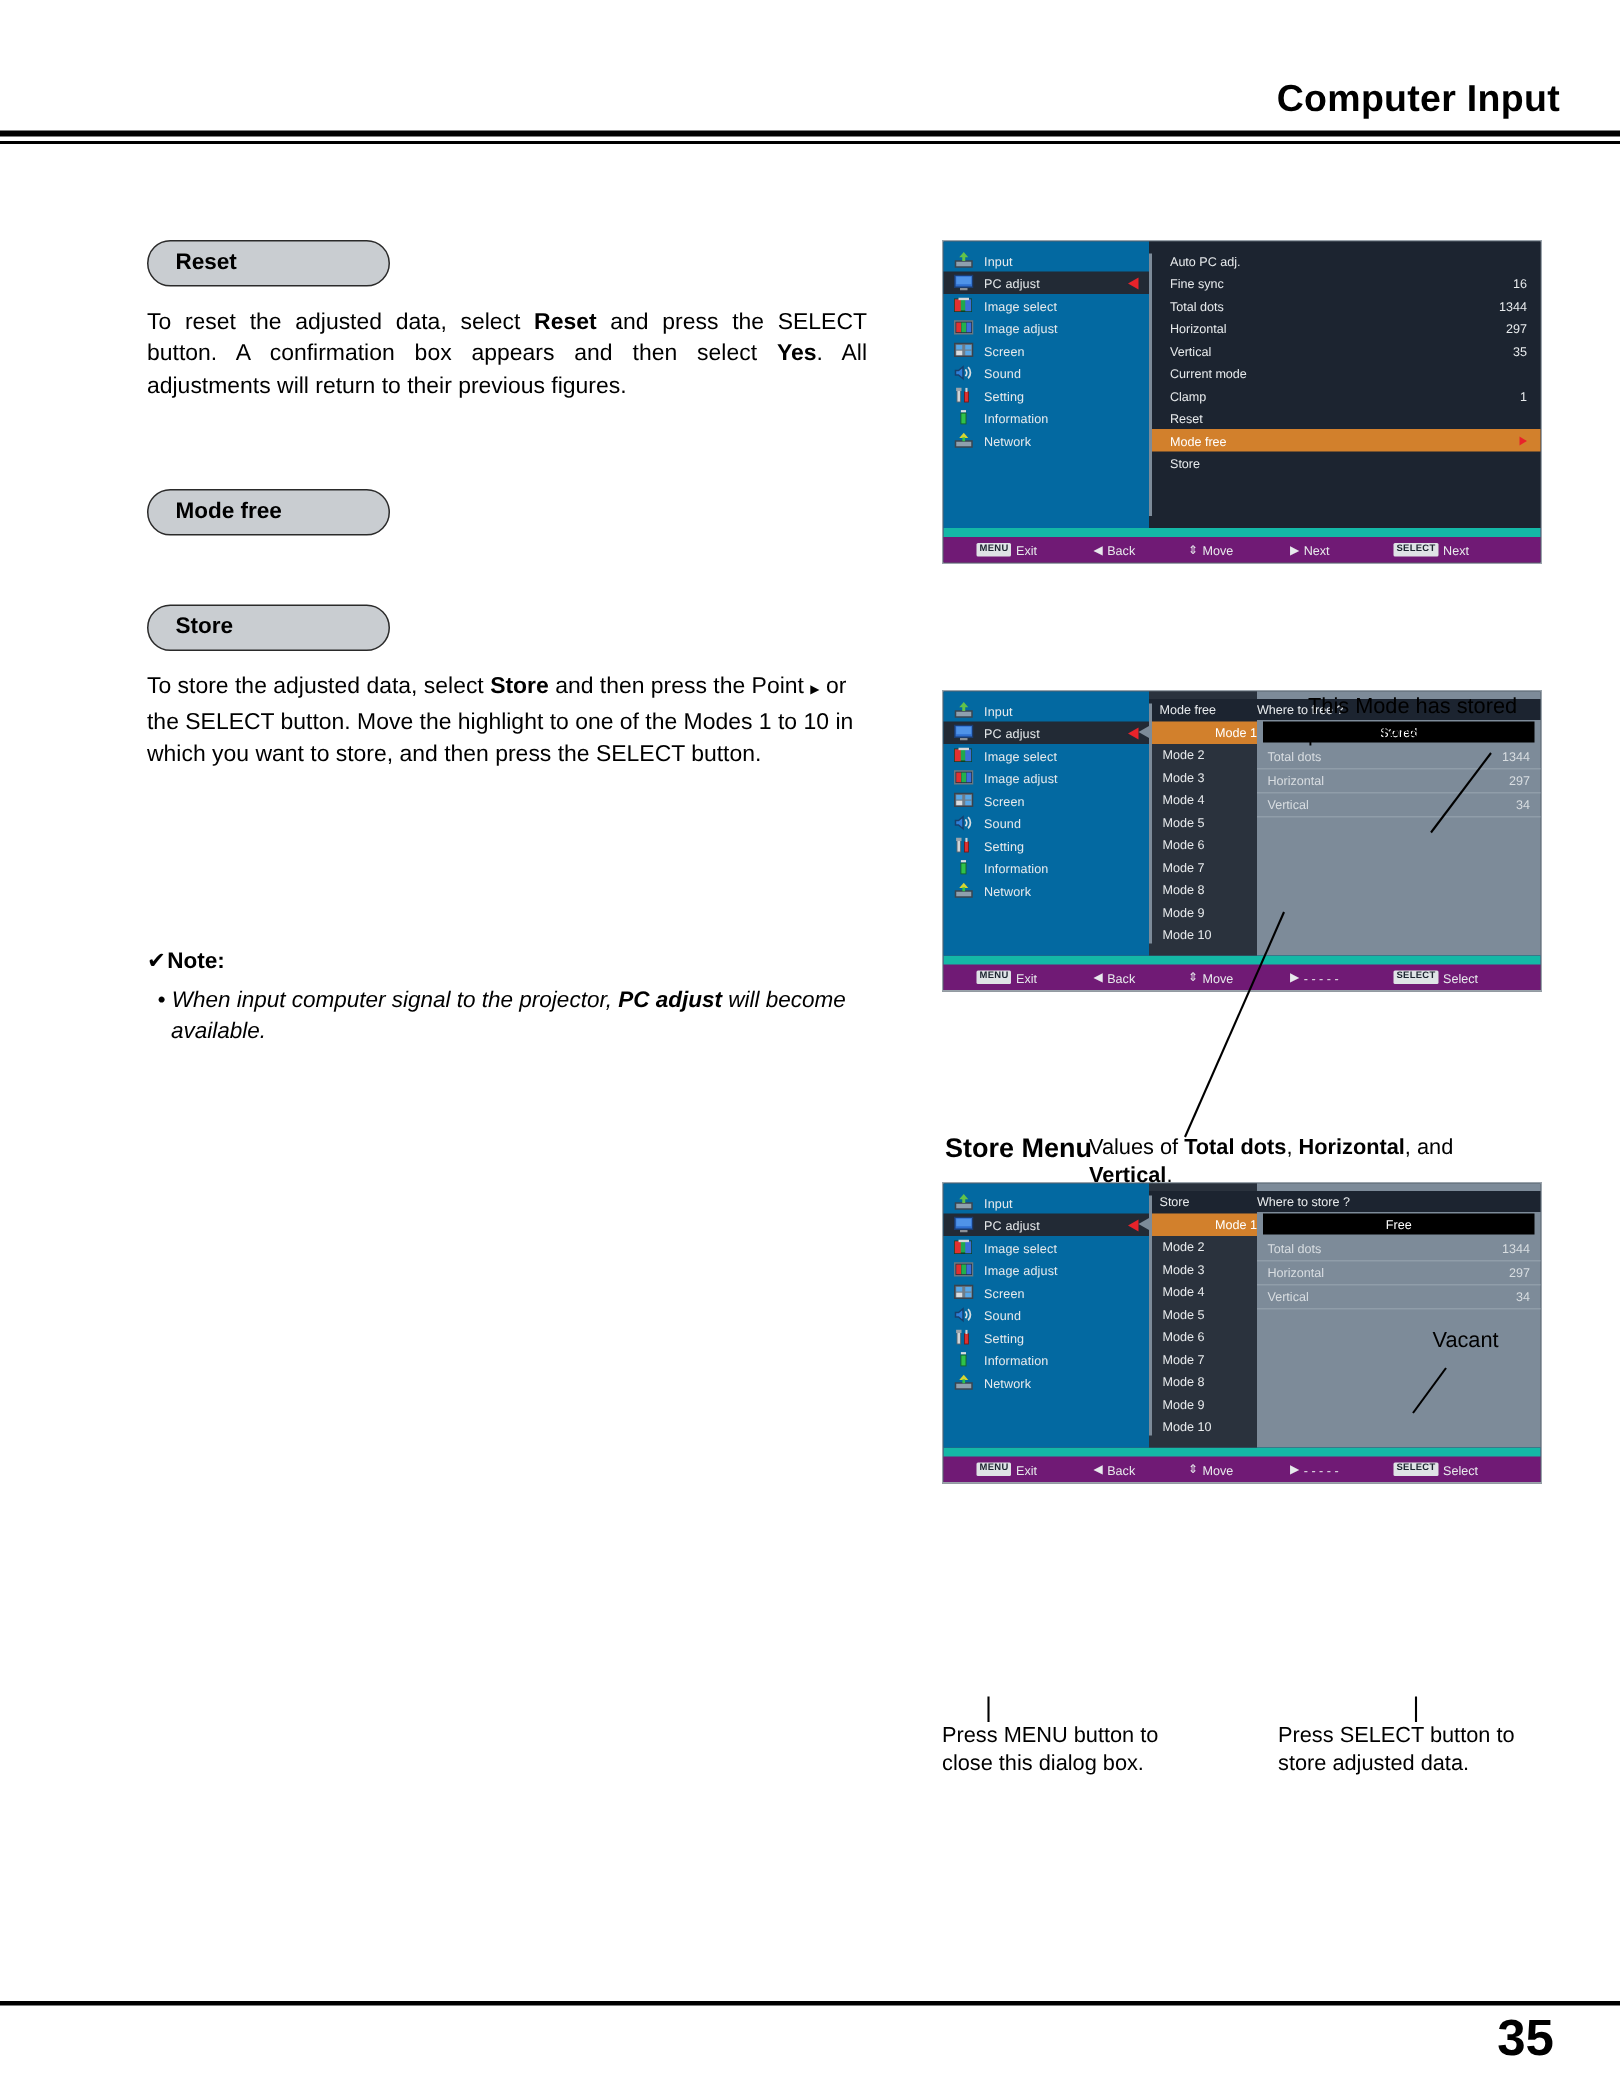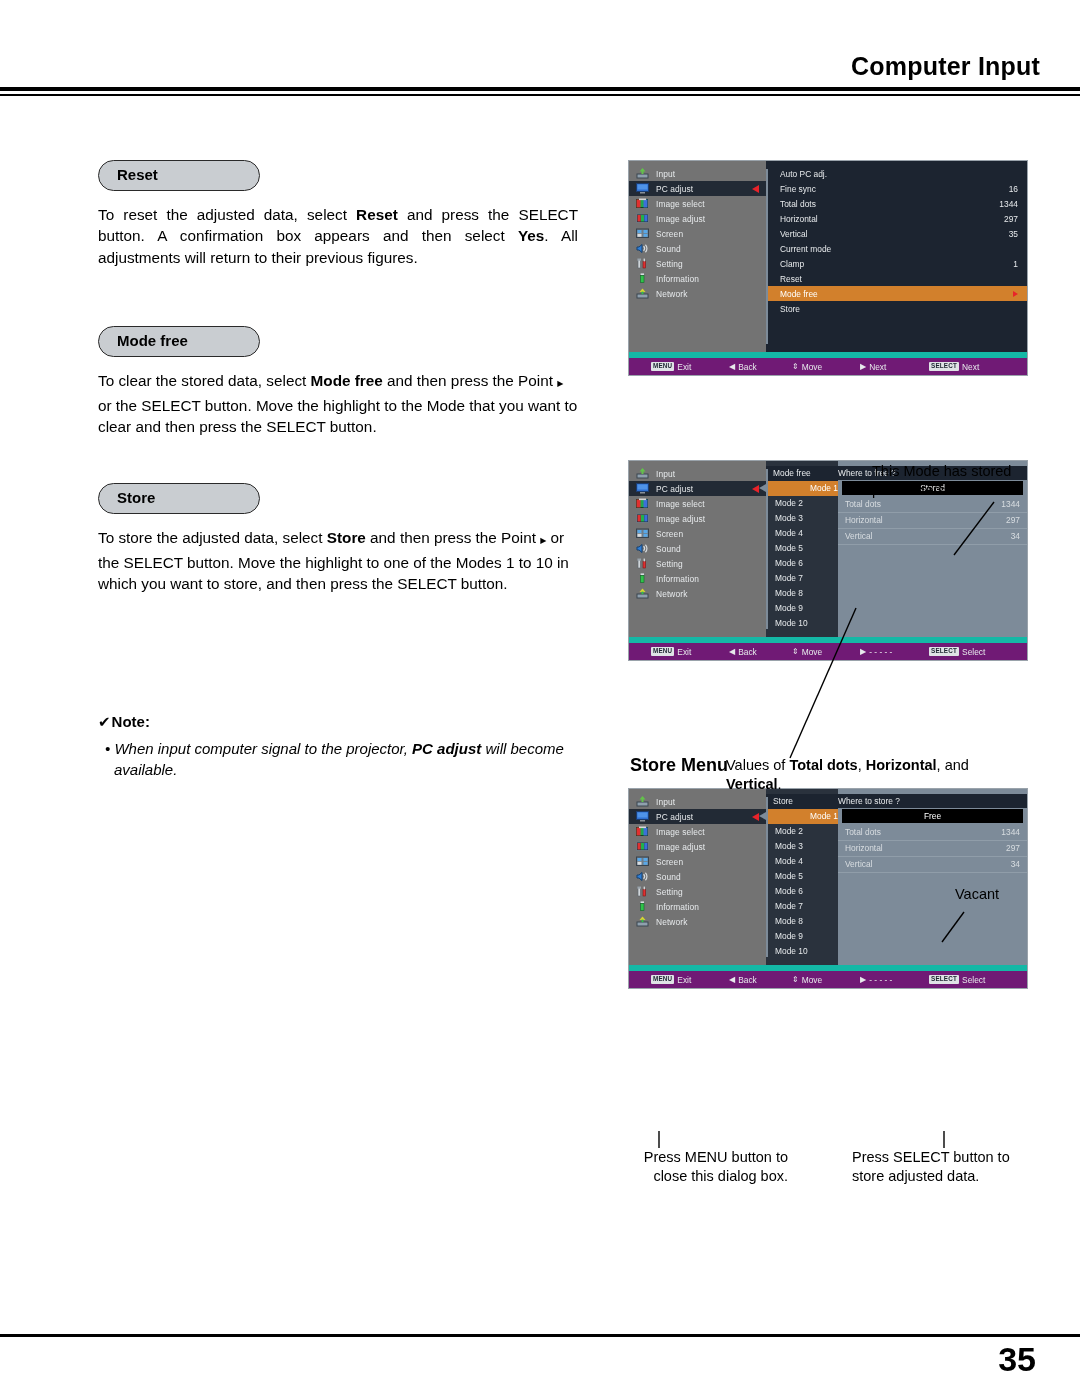--- a/index.html
+++ b/index.html
@@ -134,21 +134,21 @@
     border: 1px solid #9aa3ab;
     box-sizing: border-box;
     font-size: 8.4px;
     color: #e7eaec;
     user-select: none;
   }
   .osd-body { display: flex; position: relative; }
 
   .osd-left {
     width: 137px;
-    background: #737373;
+    background: #0369a1;
     padding: 5px 0 6px 0;
     box-sizing: border-box;
     position: relative;
     z-index: 2;
   }
   .osd-row {
     display: flex;
     align-items: center;
     height: 15px;
     padding-left: 7px;
@@ -344,21 +344,20 @@
 </div>
 
 <div class="left-col">
 
   <div class="pill">Reset</div>
   <p class="body-par"><span>To reset the adjusted data, select </span><b>Reset</b><span> and press the SELECT button. A confirmation box appears and then select </span><b>Yes</b><span>. All adjustments will return to their previous figures.</span></p>
 
   <div class="spacer-lg"></div>
 
   <div class="pill">Mode free</div>
-  <p class="body-par nojust"><span>To clear the stored data, select </span><b>Mode free</b><span> and then press the Point </span><span class="gl">▶</span><span> or the SELECT button. Move the highlight to the Mode that you want to clear and then press the SELECT button.</span></p>
 
   <div class="spacer-md"></div>
 
   <div class="pill">Store</div>
   <p class="body-par nojust"><span>To store the adjusted data, select </span><b>Store</b><span> and then press the Point </span><span class="gl">▶</span><span> or the SELECT button. Move the highlight to one of the Modes 1 to 10 in which you want to store, and then press the SELECT button.</span></p>
 
   <div class="note-block">
     <div class="note-head"><span class="check">✔</span><span>Note:</span></div>
     <div class="note-item"><span>•</span><span> When input computer signal to the projector, </span><b>PC adjust</b><span> will become available.</span></div>
   </div>
@@ -818,21 +817,21 @@
   <svg width="40" height="40">
       <line x1="32" y1="2" x2="10" y2="32" stroke="#000" stroke-width="1.4"></line>
     </svg>
 </div>
 
 <div class="leader" style="left:657px; top:1131px;">
   <svg width="6" height="18">
       <line x1="2" y1="0" x2="2" y2="17" stroke="#000" stroke-width="1.4"></line>
     </svg>
 </div>
-<div class="callout" style="left:628px; top:1148px; width:160px;text-align:right;">Press MENU button to close this dialog box.</div>
+<div class="callout" style="left:628px; top:1148px; width:160px;">Press MENU button to close this dialog box.</div>
 
 <div class="leader" style="left:942px; top:1131px;">
   <svg width="6" height="18">
       <line x1="2" y1="0" x2="2" y2="17" stroke="#000" stroke-width="1.4"></line>
     </svg>
 </div>
 <div class="callout" style="left:852px; top:1148px; width:190px;">Press SELECT button to store adjusted data.</div>
 
 <div class="footer-rule"></div>
 <div class="page-number">35</div>

